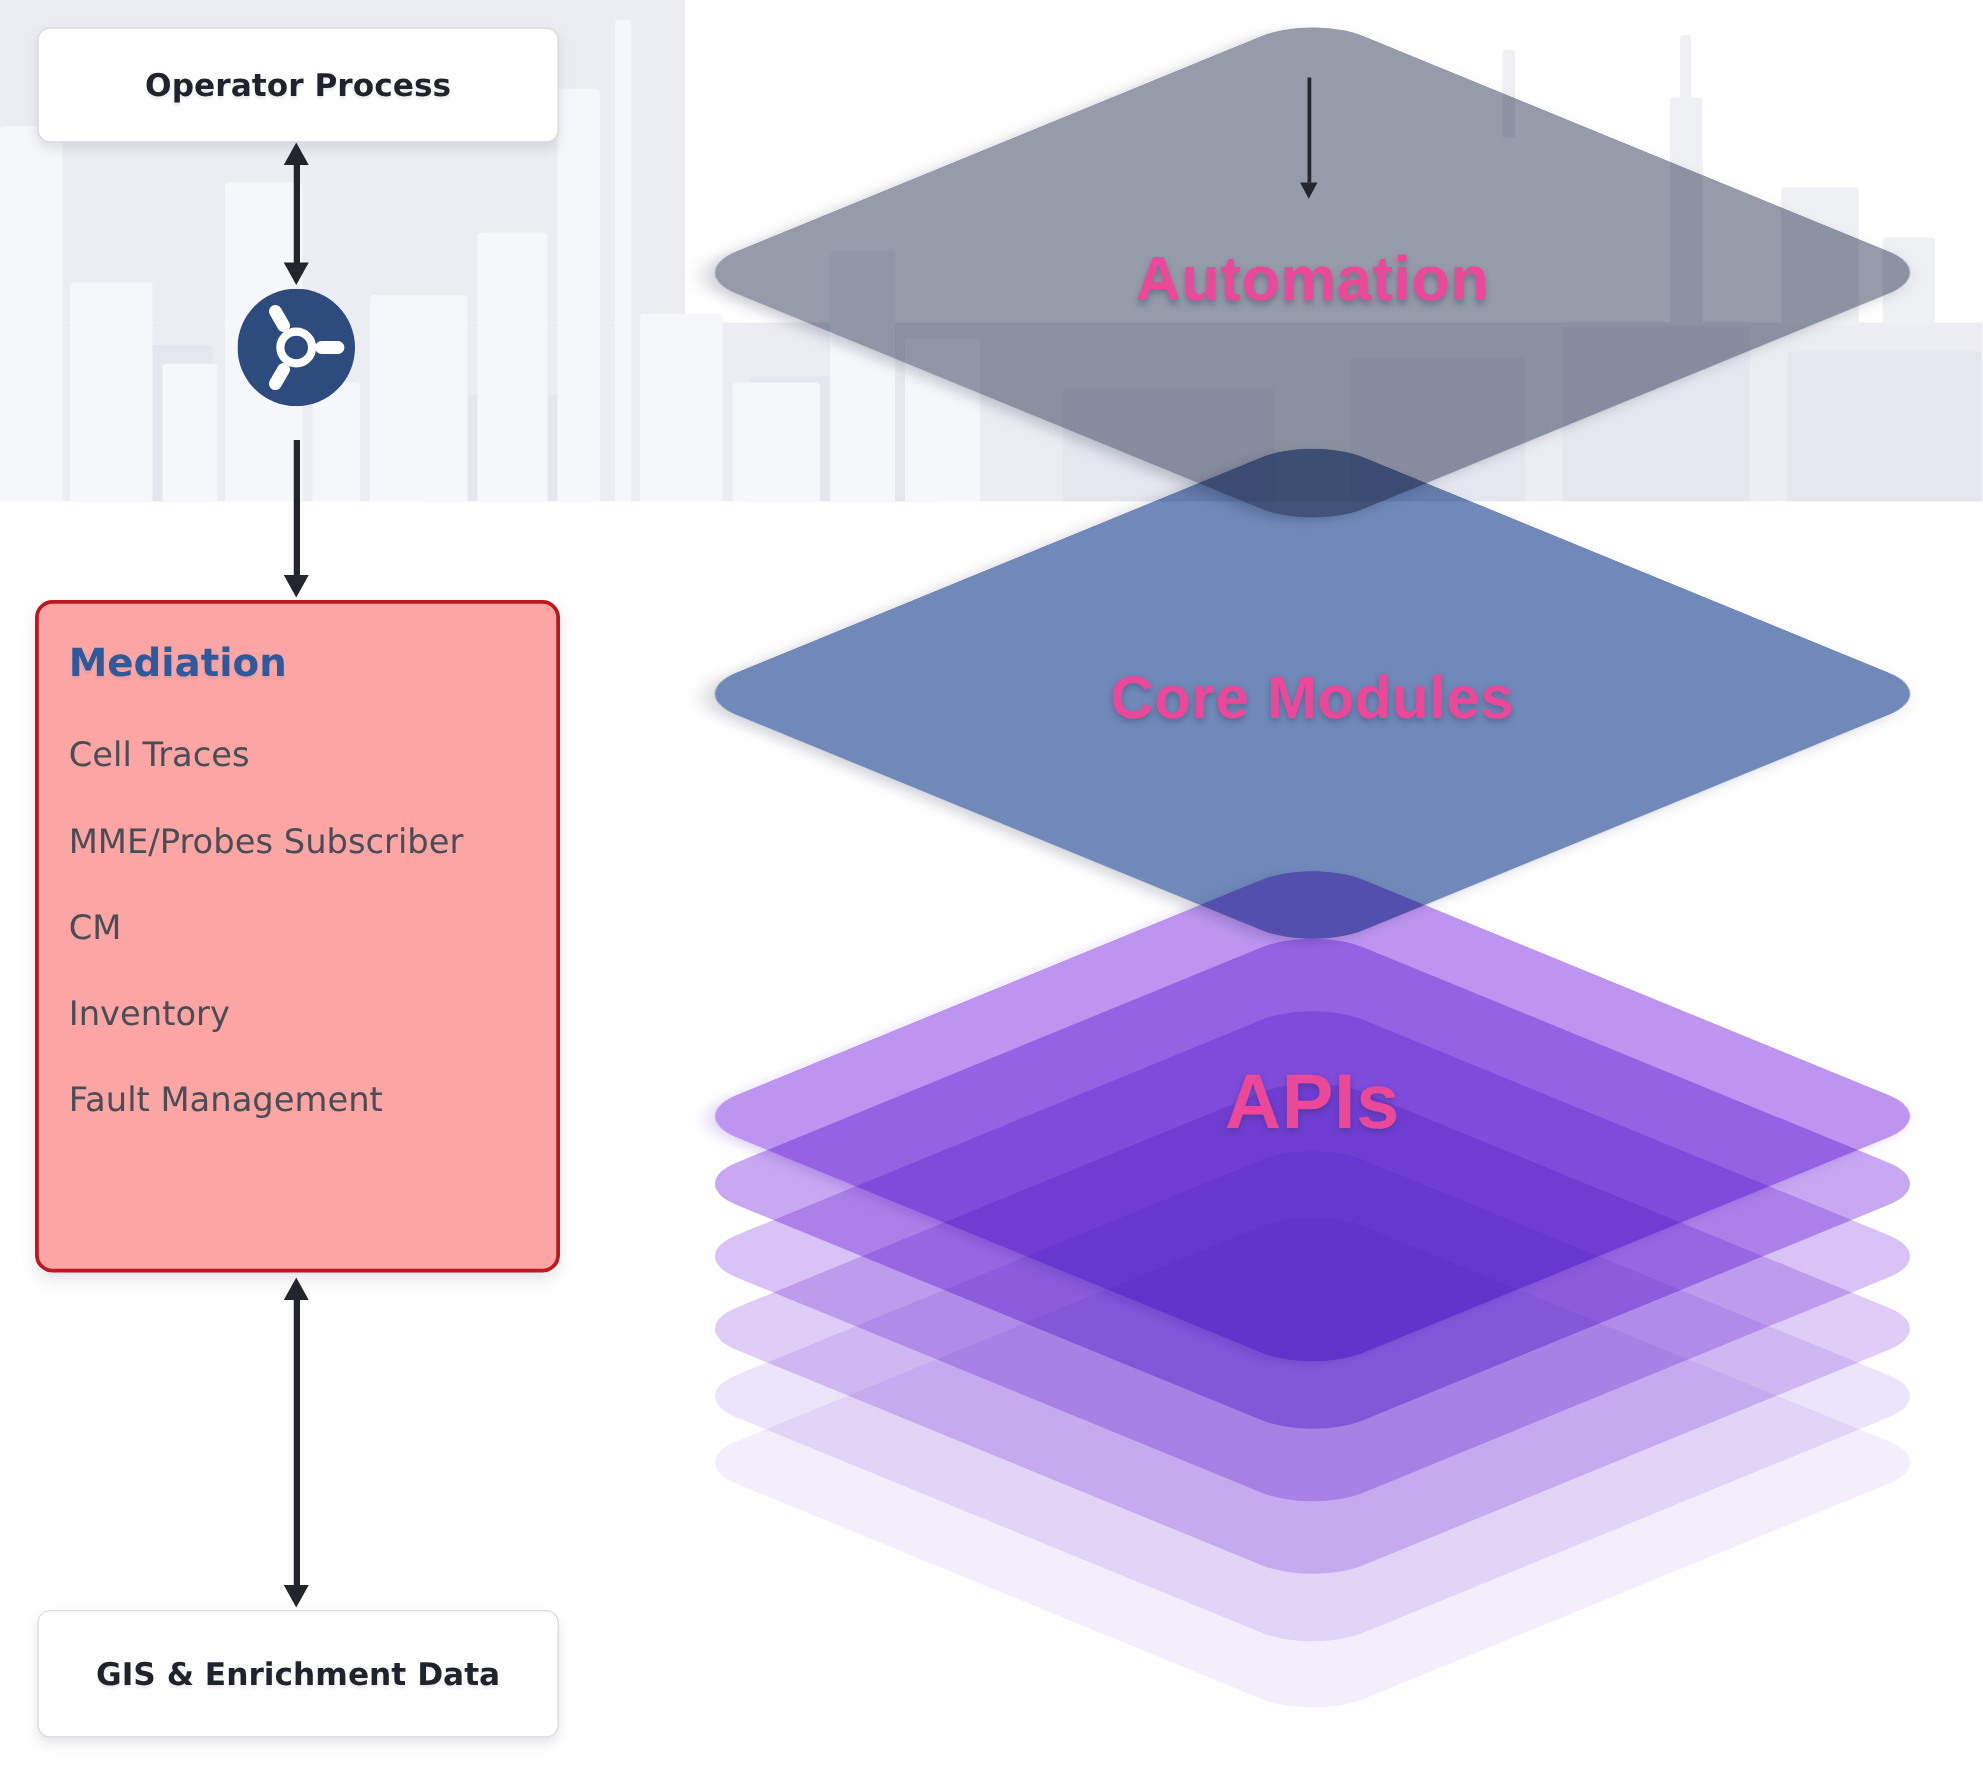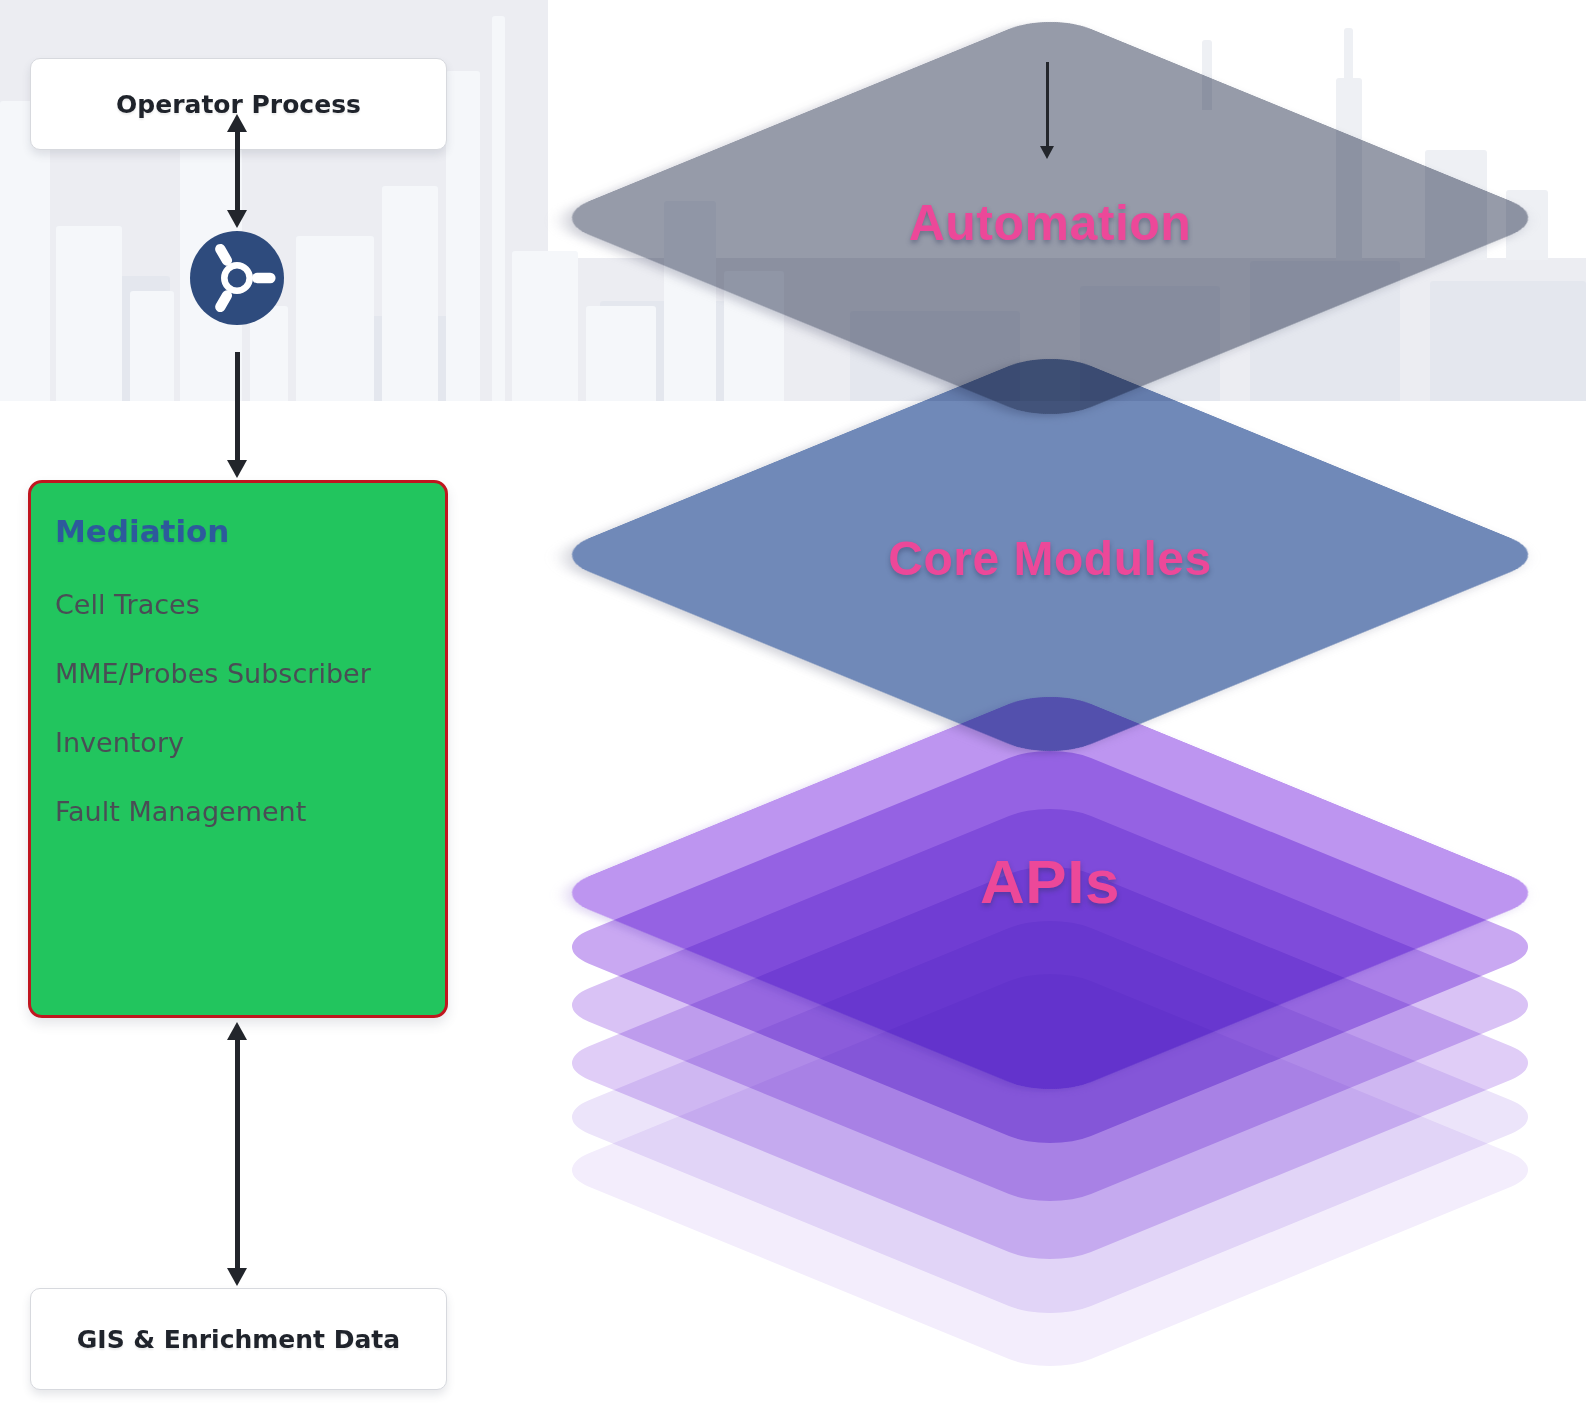--- a/index.html
+++ b/index.html
@@ -46,26 +46,26 @@
     border:7.5px solid transparent; border-bottom:0; border-top:13px solid #23262c;
   }
 
   
   .flow-box {
     position:absolute; background:#fff; border:1px solid #d7d9de; border-radius:10px;
     box-shadow:0 5px 9px rgba(80,85,105,0.14);
     display:flex; align-items:center; justify-content:center;
     font-weight:bold; color:#1f232b; text-shadow:0 2px 2px rgba(0,0,0,0.08);
   }
-  #operator-box { left:30px; top:22px;   width:415px; height:90px;  font-size:25px;margin-top:36px; }
+  #operator-box { left:30px; top:22px;   width:415px; height:90px;  font-size:25px; }
   #gis-box      { left:30px; top:1288px; width:415px; height:100px; font-size:25px; }
 
   #mediation-box {
     position:absolute; left:28px; top:480px; width:420px; height:538px;
-    background:#22c55e; border:3px solid #c0161f; border-radius:14px;
+    background:#fca5a5; border:3px solid #c0161f; border-radius:14px;
     box-shadow:0 6px 12px rgba(80,85,105,0.14);
     padding:30px 18px 0 24px; box-sizing:border-box;
   }
   #mediation-title {
     font-size:31px; font-weight:bold; color:#2d5a9c; margin:0 0 42px 0;
     text-shadow:0 2px 2px rgba(0,0,0,0.06);
   }
   #mediation-list { margin:0; padding:0; list-style:none; }
   #mediation-list li {
     font-size:27px; color:#4a4d55; height:28px; line-height:28px; margin-bottom:41px;
@@ -154,20 +154,21 @@
     </svg>
   </div>
 
   <div class="flow-arrow head-bottom" id="arrow-2"></div>
 
   <div id="mediation-box">
     <div id="mediation-title">Mediation</div>
     <ul id="mediation-list">
         <li>Cell Traces</li>
         <li>MME/Probes Subscriber</li>
+        <li>CM</li>
         <li>Inventory</li>
         <li>Fault Management</li>
       </ul>
   </div>
 
   <div class="flow-arrow head-top head-bottom" id="arrow-3"></div>
 
   <div class="flow-box" id="gis-box">
     <span>GIS &amp; Enrichment Data</span>
   </div>

